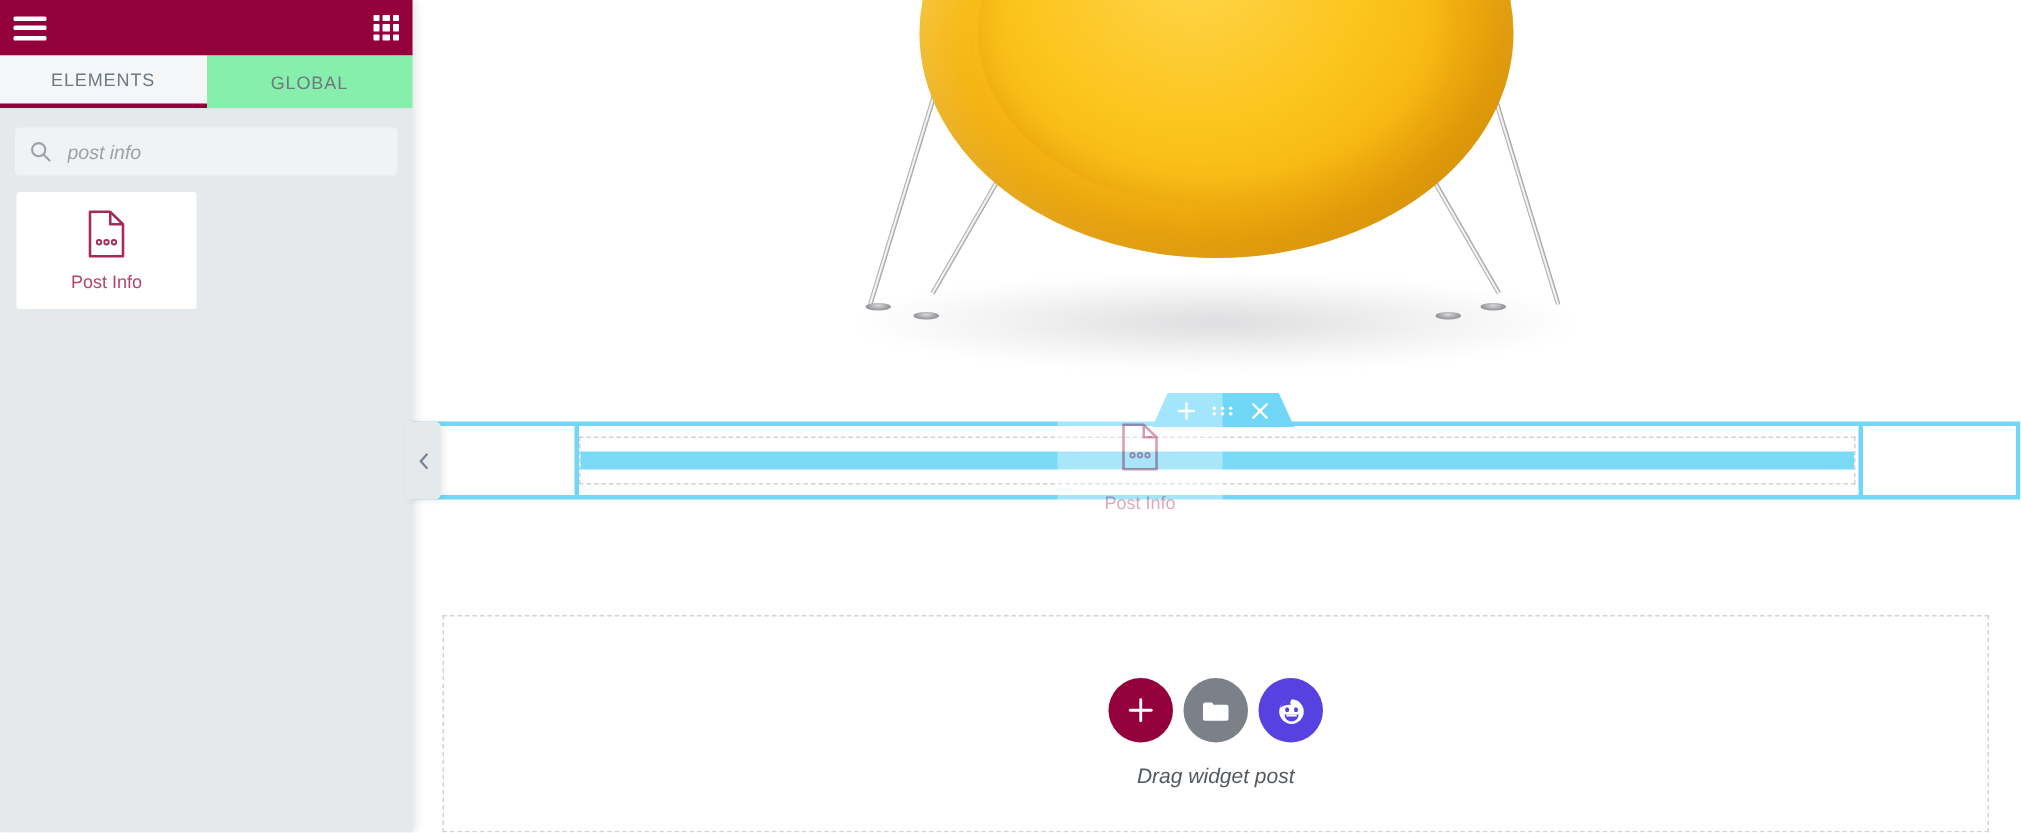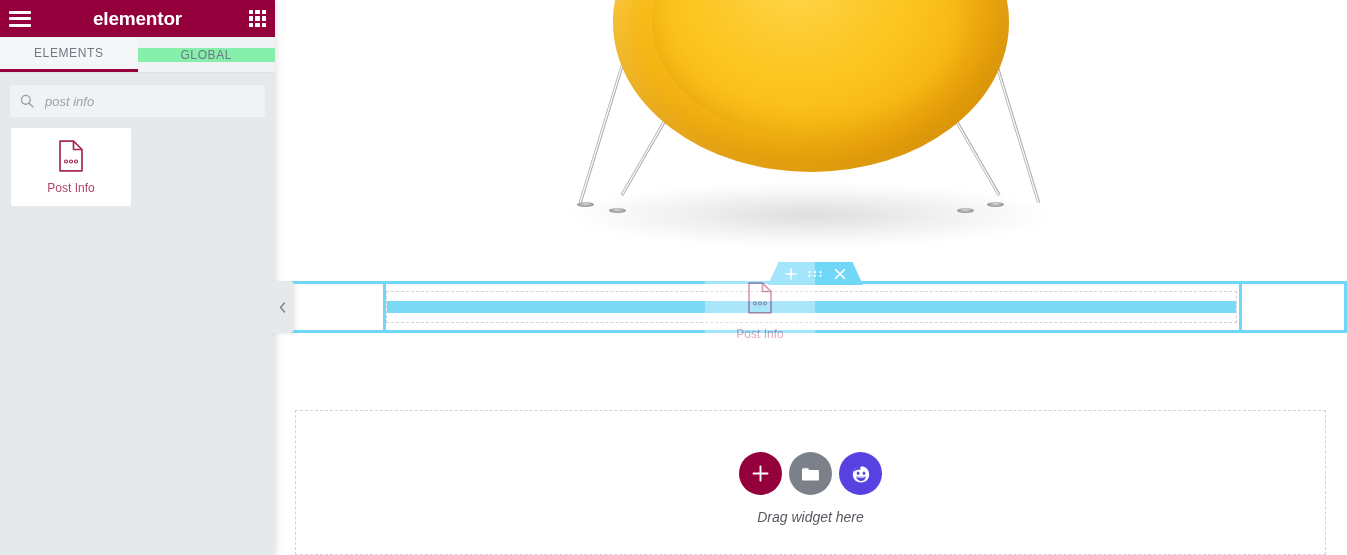--- a/index.html
+++ b/index.html
@@ -59,21 +59,20 @@
     position: relative;
     z-index: 2;
   }
   .grid-icon b { display: block; background: #ffffff; border-radius: 0.5px; }
 
   #panel-tabs {
     display: flex;
     height: 35px;
     background: #f1f2f3;
     border-bottom: 1px solid #e0e2e4;
-    align-items: center;
   }
   .ptab {
     flex: 1;
     display: flex; align-items: center; justify-content: center;
     font-size: 12px;
     letter-spacing: 0.6px;
     color: #6d7882;
     cursor: pointer;
     position: relative;
     background: #f1f2f3;
@@ -328,21 +327,20 @@
 <div id="app">
 
   <div id="panel">
 
     <div id="panel-header">
       <div class="hamburger">
         <i></i>
           <i></i>
           <i></i>
       </div>
-      <div id="panel-logo">elementor</div>
       <div class="grid-icon">
         <b></b>
           <b></b>
           <b></b>
           <b></b>
           <b></b>
           <b></b>
           <b></b>
           <b></b>
           <b></b>
@@ -480,17 +478,17 @@
             <circle cx="11" cy="11.4" r="8.2" fill="#ffffff"></circle>
             <path d="M3.4 9.2 C4.6 4.6 8.2 2.4 11.6 2.7 C10.2 4.0 9.9 5.6 10.6 6.9 C8.2 6.7 5.3 7.2 3.4 9.2 Z" fill="#5741e0"></path>
             <path d="M16.9 3.0 C18.6 4.0 19.6 5.5 19.9 7.2 C18.6 5.8 17.5 5.0 16.1 4.6 Z" fill="#5741e0"></path>
             <ellipse cx="8.1" cy="10.2" rx="1.35" ry="1.7" fill="#5741e0"></ellipse>
             <ellipse cx="14.0" cy="10.2" rx="1.35" ry="1.7" fill="#5741e0"></ellipse>
             <path d="M6.4 13.4 H15.7 C15.7 16.2 13.6 18.0 11.05 18.0 C8.5 18.0 6.4 16.2 6.4 13.4 Z" fill="#5741e0"></path>
             <path d="M7.6 13.4 H14.5 V14.6 H7.6 Z" fill="#ffffff"></path>
           </svg>
         </div>
       </div>
-      <div id="dz-label">Drag widget here</div>
+      <div id="dz-label">Drag widget post</div>
     </div>
 
   </div>
 </div>
 
 </body></html>

